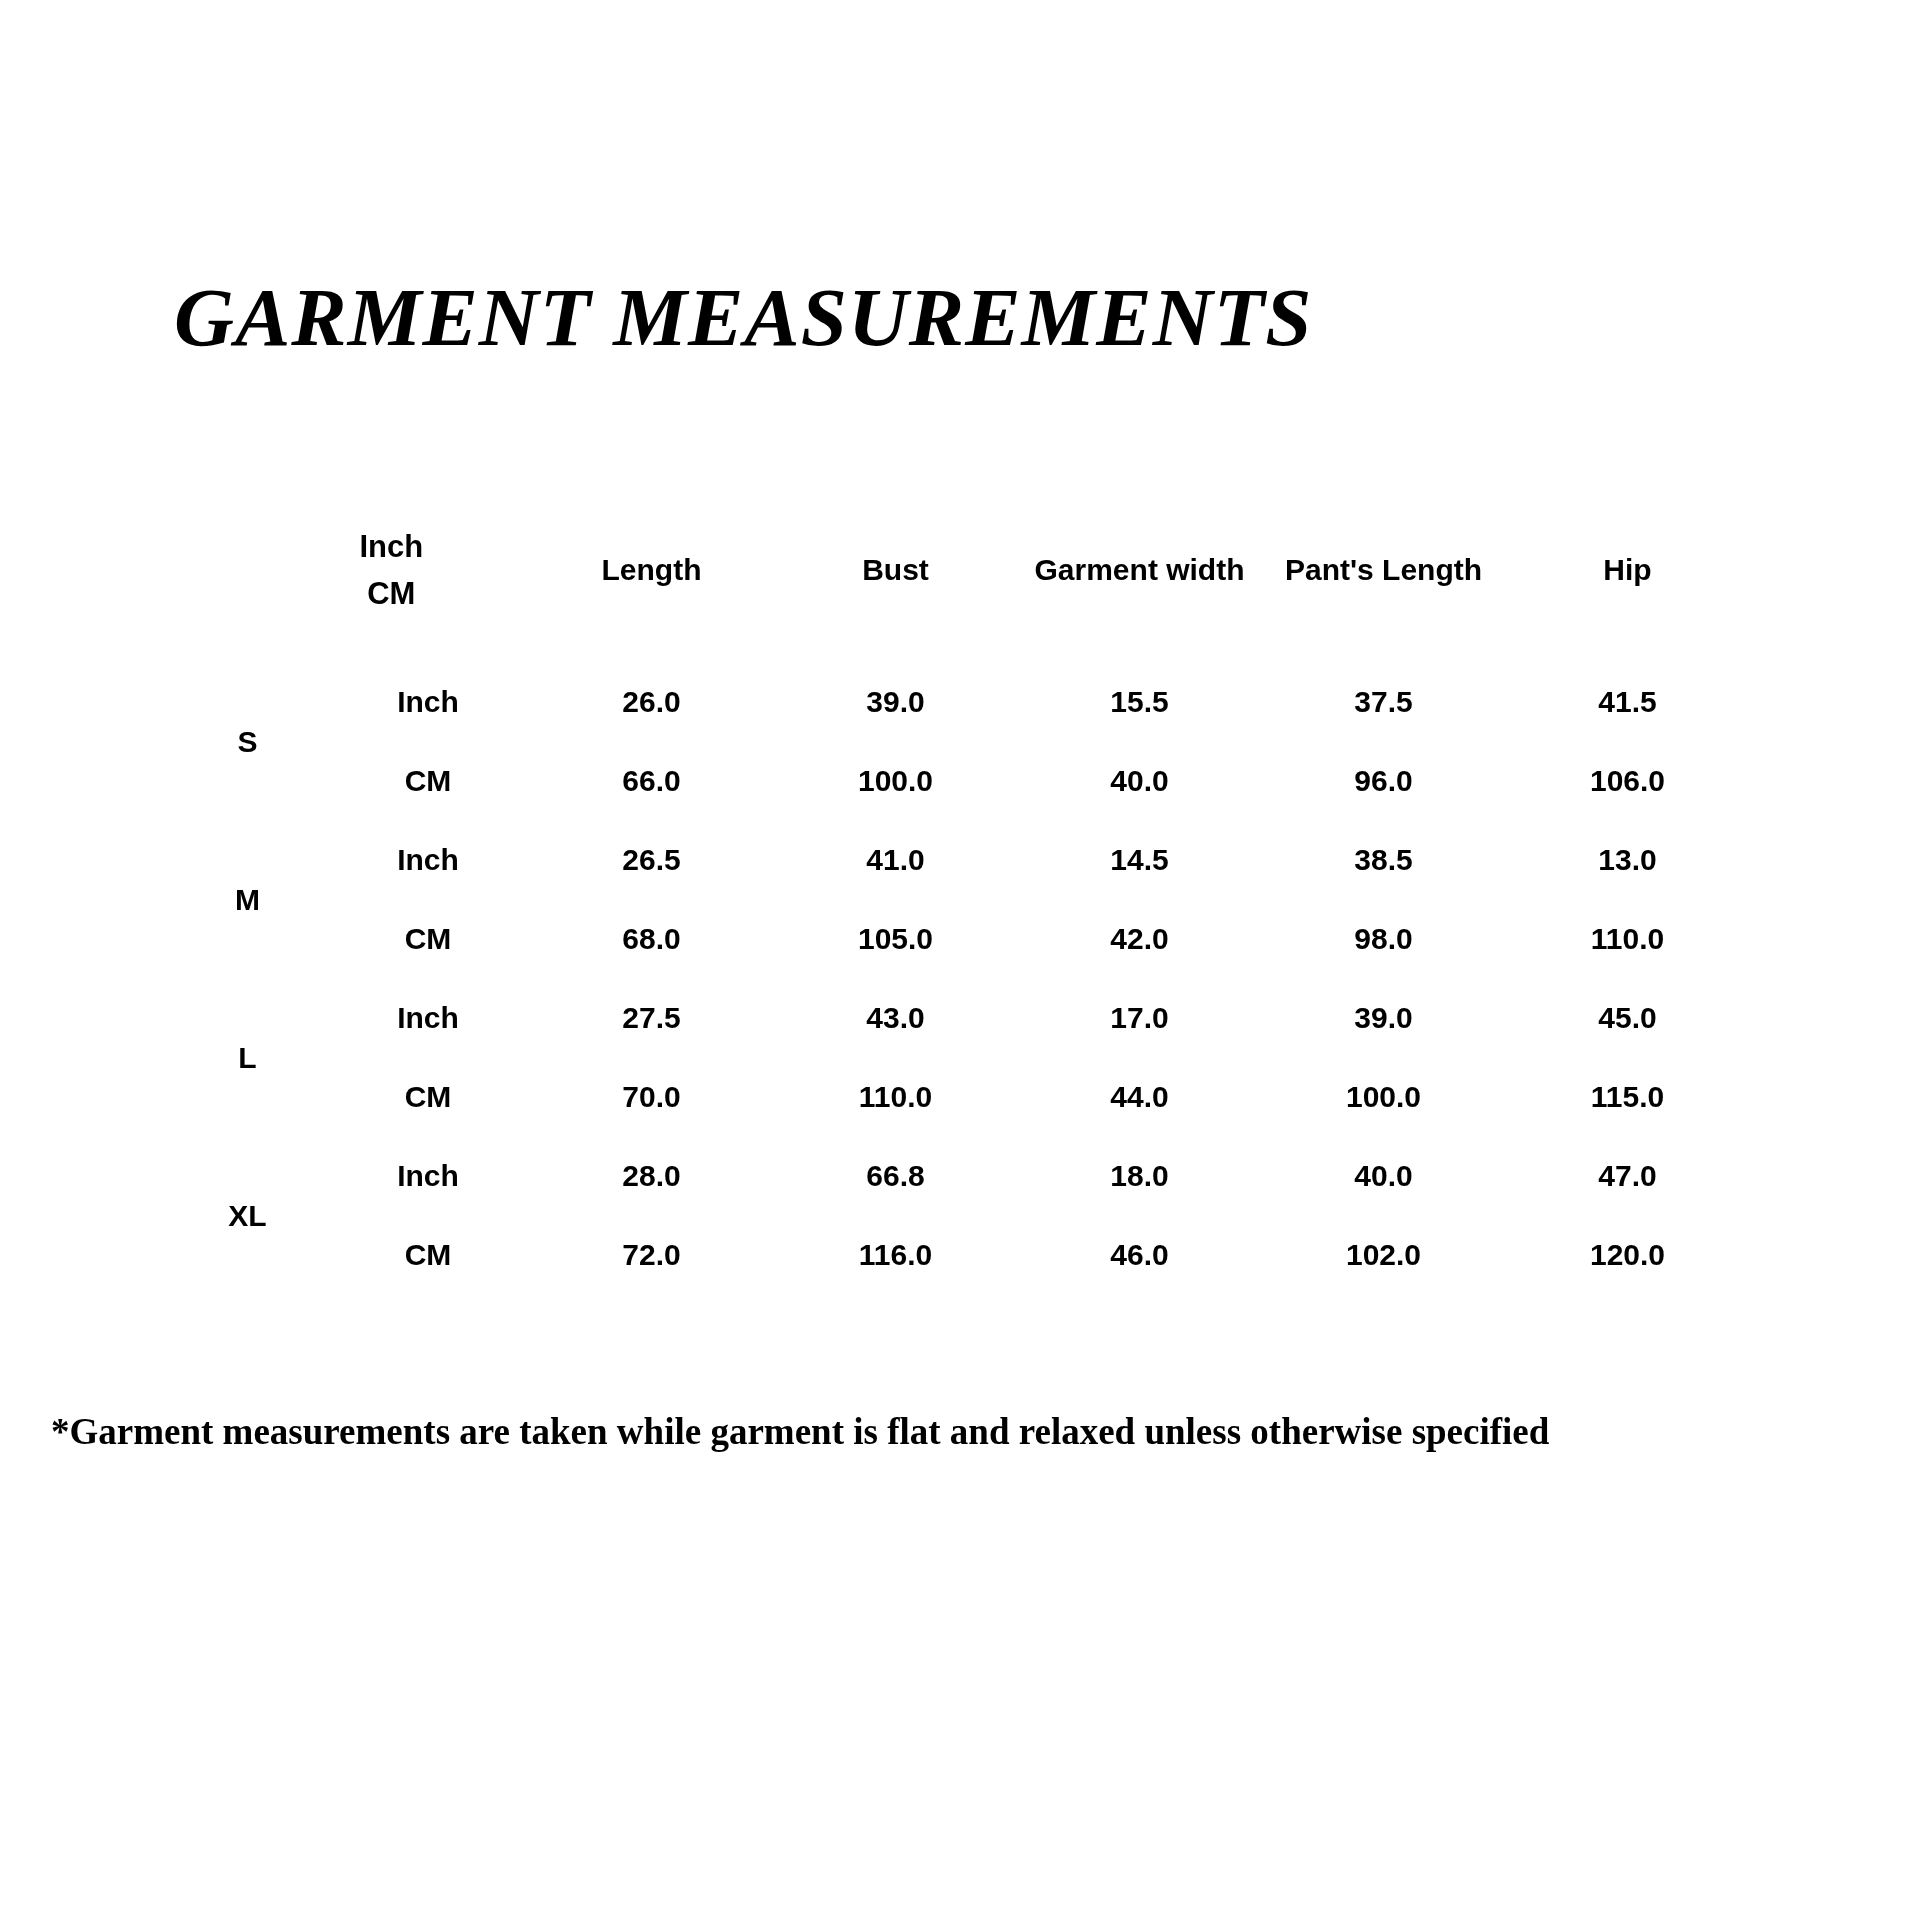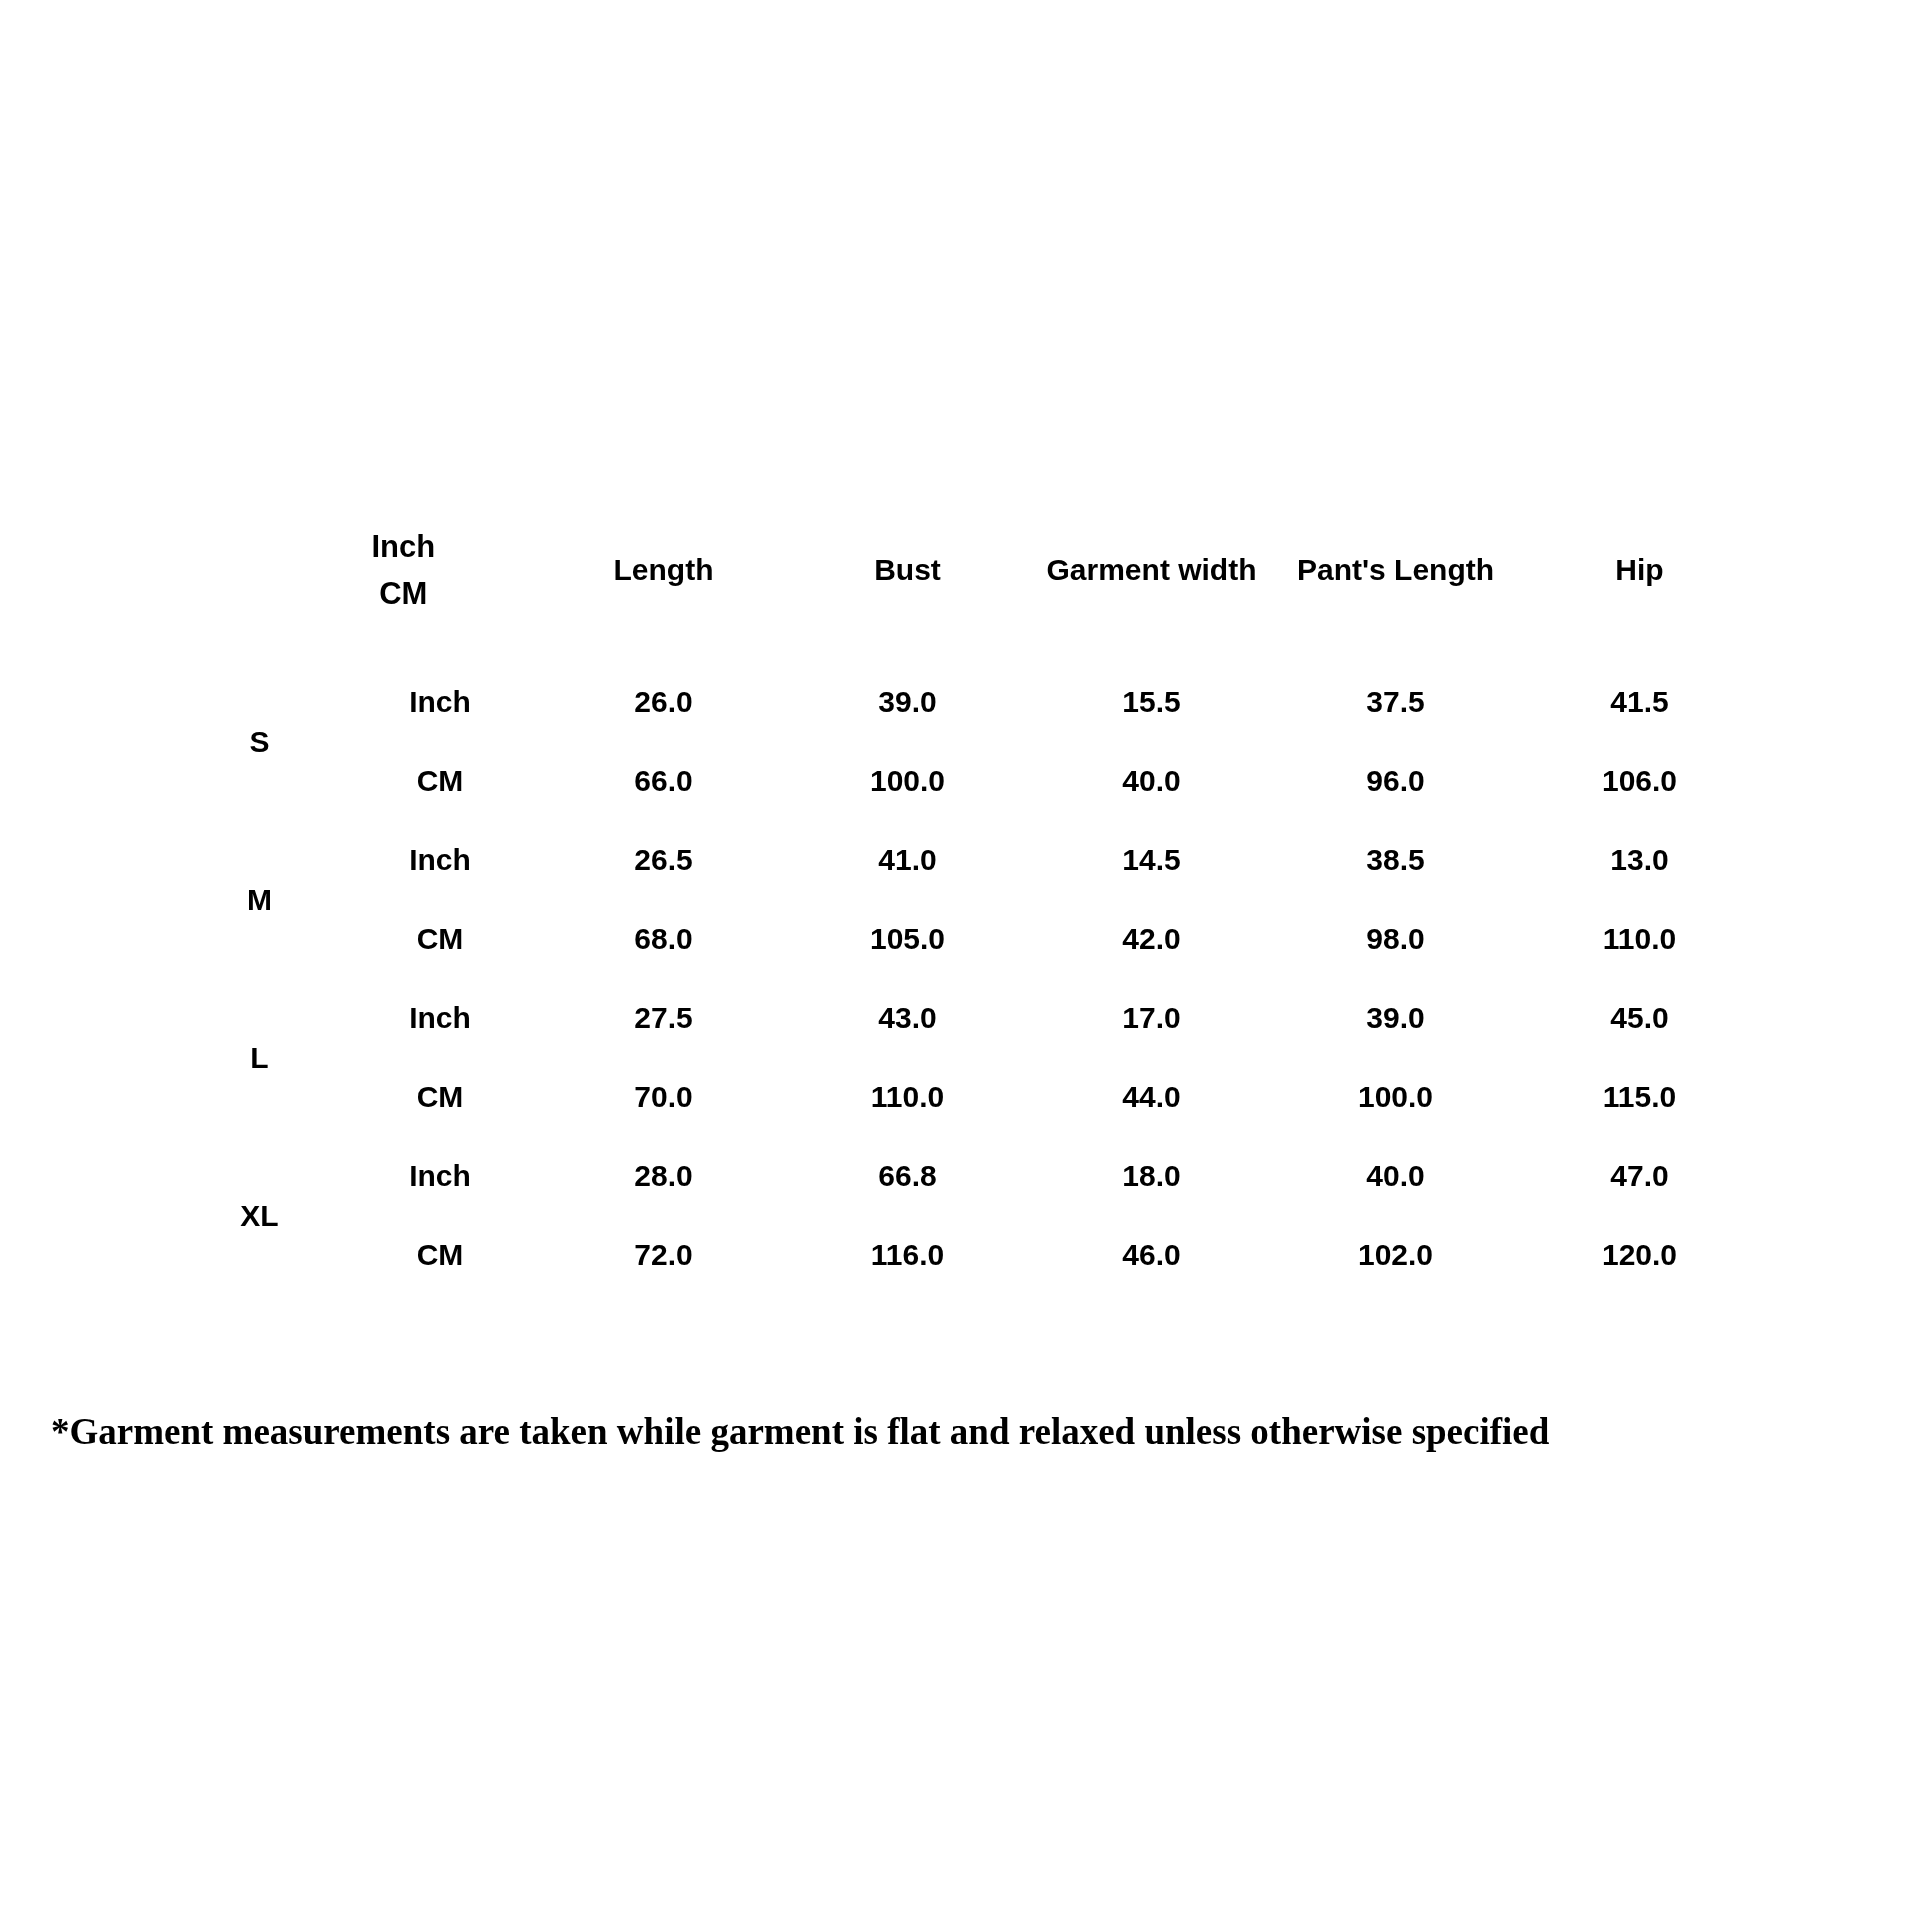--- a/index.html
+++ b/index.html
@@ -28,21 +28,21 @@
     font-family: "Liberation Serif", serif;
     font-weight: bold;
     font-style: italic;
     font-size: 83px;
     letter-spacing: 1px;
     color: #000000;
     white-space: nowrap;
   }
   .table-wrap {
     position: absolute;
-    left: 178px;
+    left: 166px;
     top: 475px;
     width: 1544px;
   }
   table.sizes {
     border-collapse: separate;
     border-spacing: 5px;
     width: 1544px;
     table-layout: fixed;
   }
   table.sizes td, table.sizes th {
@@ -129,20 +129,21 @@
   
   col.c-size { width: 153px; }
   col.c-unit { width: 198px; }
   col.c-val  { width: 239px; }
 </style>
 </head>
 <body>
 
 <div class="page">
 
+  <div class="title">GARMENT MEASUREMENTS</div>
 
   <div class="table-wrap">
     <table class="sizes">
       <colgroup>
         <col class="c-size">
         <col class="c-unit">
         <col class="c-val">
         <col class="c-val">
         <col class="c-val">
         <col class="c-val">

